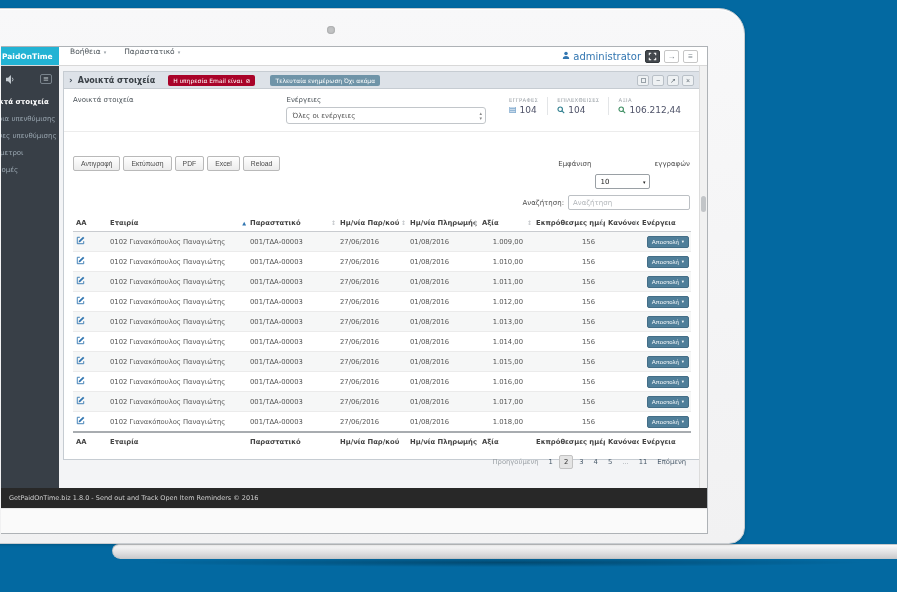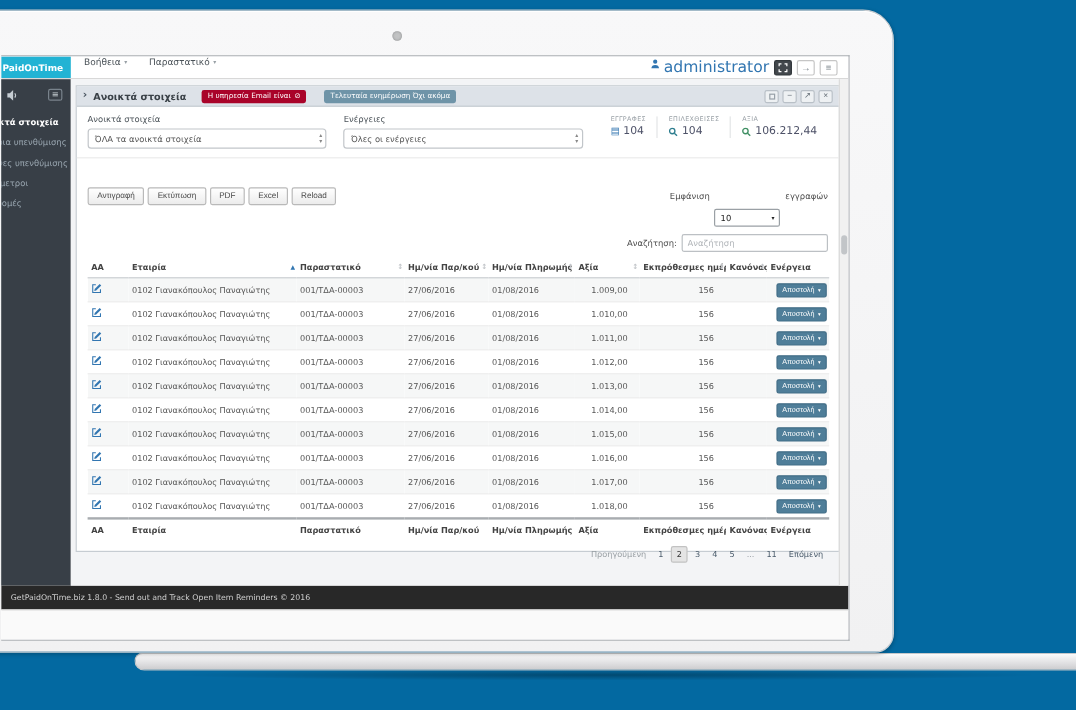--- a/index.html
+++ b/index.html
@@ -26,21 +26,21 @@
     overflow:hidden; display:flex; flex-direction:column; }
 
   
   .topnav { height:19px; background:#fff; border-bottom:1px solid #d8d8d8; display:flex; align-items:stretch; flex-shrink:0; }
   .brand { width:58px; background:#22b3d4; color:#fff; font-size:7.5px; font-weight:bold;
     display:flex; align-items:center; padding-left:1px; white-space:nowrap; overflow:hidden; cursor:pointer; }
   .menus { display:flex; align-items:flex-start; gap:18px; padding-left:11px; }
   .menu { font-size:7.5px; color:#4a5258; display:flex; align-items:center; gap:3px; cursor:pointer; }
   .mcaret { font-size:5px; color:#98a0a6; }
   .nav-right { margin-left:auto; display:flex; align-items:center; gap:4px; padding-right:9px; }
-  .user { color:#3276b1; font-size:13px; display:flex; align-items:flex-start; gap:3px; cursor:pointer; }
+  .user { color:#3276b1; font-size:10px; display:flex; align-items:flex-start; gap:3px; cursor:pointer; }
   .nbtn { width:15px; height:13px; border:1px solid #c6c6c6; background:#fff; border-radius:2px;
     font-size:8px; line-height:11px; color:#7a838a; text-align:center; cursor:pointer; padding:0; }
   .nbtn.dark { background:#43484d; border-color:#33383c; color:#fff; display:flex; align-items:center; justify-content:center; }
 
   
   .page { flex:1; display:flex; min-height:0; }
   .sidebar { width:90px; margin-left:-32px; background:#383f47; flex-shrink:0; }
   .side-icons { display:flex; justify-content:space-between; align-items:center; padding:8px 7px 9px 37px; }
   .collapse-box { width:12px; height:10px; border:1px solid #79838c; border-radius:2px; color:#c6cdd3;
     font-size:7px; line-height:8px; text-align:center; cursor:pointer; }
@@ -226,27 +226,20 @@
                     <span>×</span>
                   </button>
               </span>
             </div>
 
             <div class="p-body">
 
               <div class="filters">
                 <div class="fgroup">
                   <div class="flabel">Ανοικτά στοιχεία</div>
-                  <div class="fselect">
-                    <span>ΌΛΑ τα ανοικτά στοιχεία</span>
-                    <span class="stepper">
-                      <span>▴</span>
-                        <span>▾</span>
-                    </span>
-                  </div>
                 </div>
                 <div class="fgroup">
                   <div class="flabel">Ενέργειες</div>
                   <div class="fselect">
                     <span>Όλες οι ενέργειες</span>
                     <span class="stepper">
                       <span>▴</span>
                         <span>▾</span>
                     </span>
                   </div>

